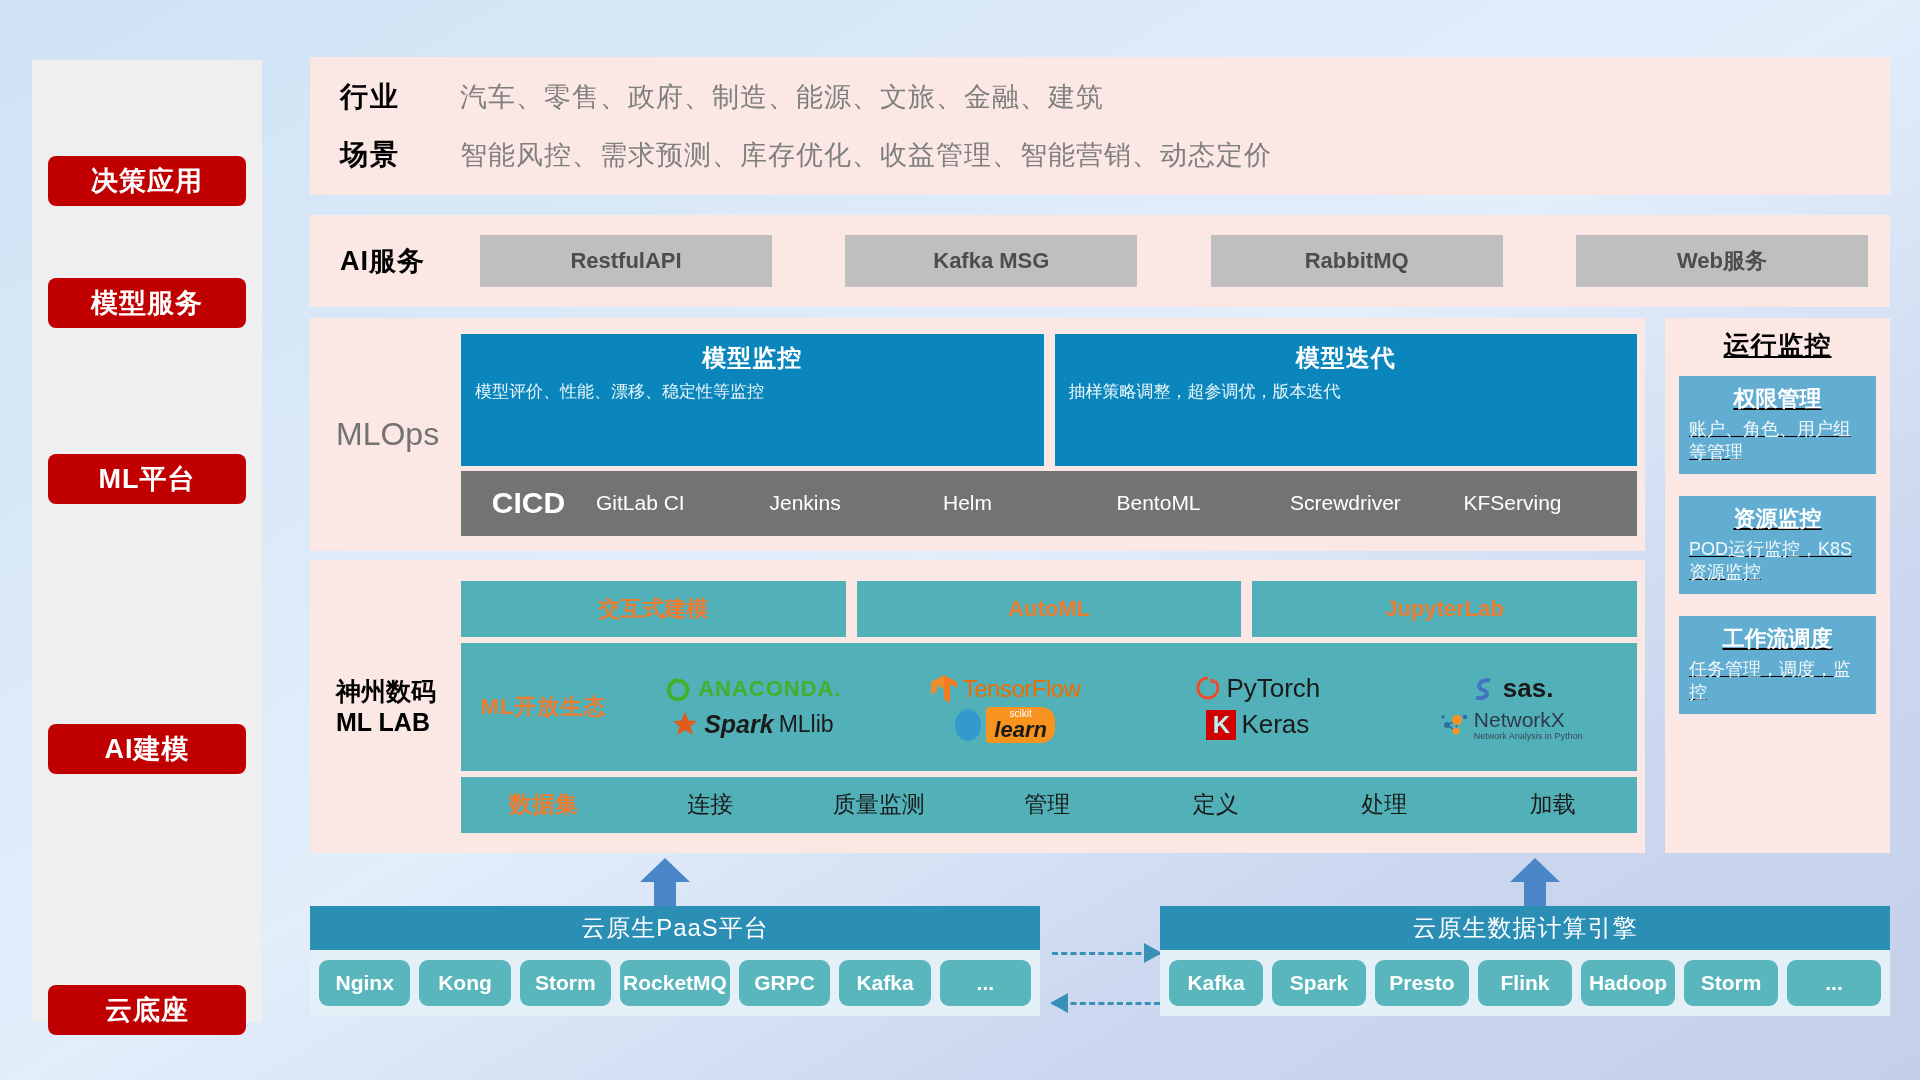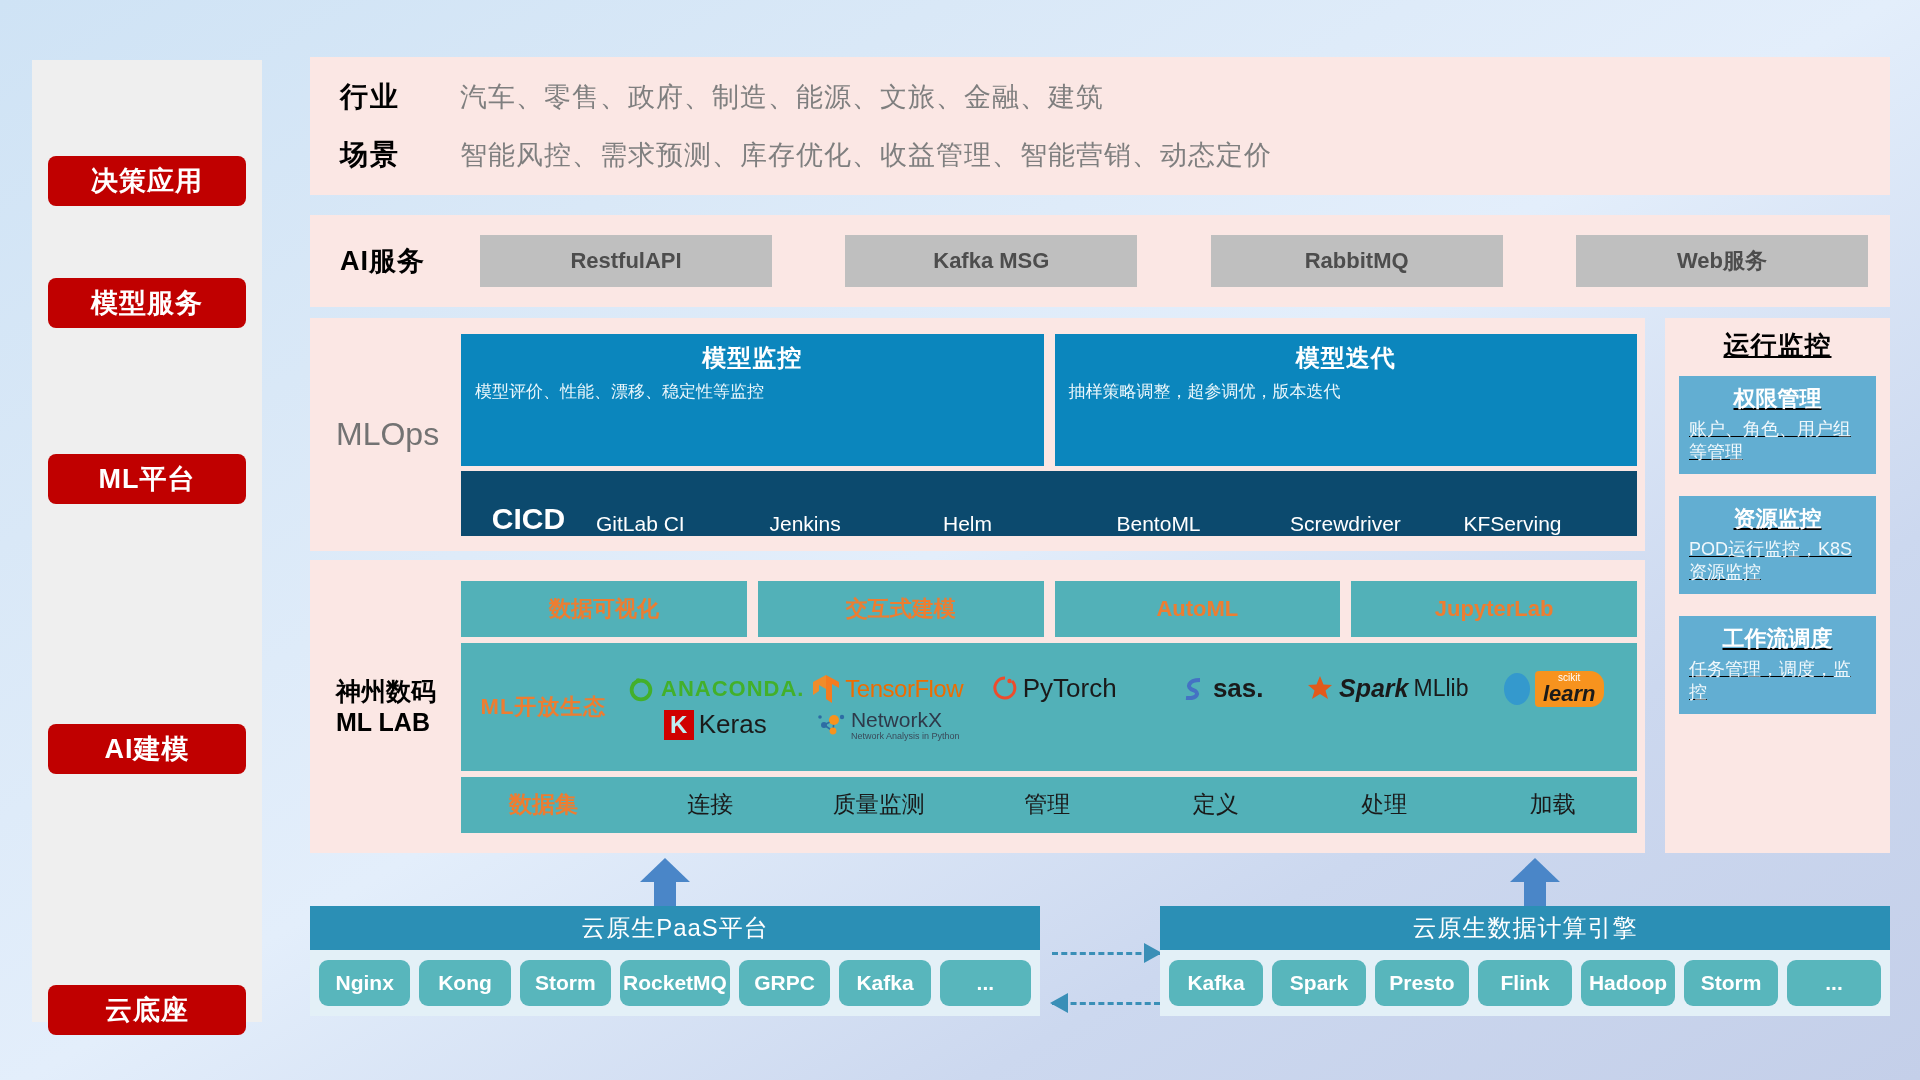--- a/index.html
+++ b/index.html
@@ -71,21 +71,21 @@
   .mlops-card {
     flex: 1; background: #0b86bd; color: #fff; padding: 8px 14px 6px 14px;
     display: flex; flex-direction: column;
   }
   .mlops-card-title {
     font-size: 24px; font-weight: bold; text-align: center; margin-bottom: 7px;
     letter-spacing: 1px;
   }
   .mlops-card-desc { font-size: 17px; line-height: 1.28; color: #eaf6fb; }
   .cicd-bar {
-    background: #0c4a6e; height: 65px; display: flex; align-items: flex-end;
+    background: #737373; height: 65px; display: flex; align-items: center;
     color: #fff; overflow: hidden;
   }
   .cicd-title { width: 135px; font-size: 30px; font-weight: bold; text-align: center; }
   .cicd-items { flex: 1; display: flex; }
   .cicd-item {
     flex: 1; font-size: 21px; line-height: 1.05; padding-right: 6px;
     word-break: break-all;
   }
 
   #panel-lab {
@@ -102,21 +102,21 @@
     flex: 1; background: #52b1b8; display: flex; align-items: center;
     justify-content: center; font-size: 22px; font-weight: bold; color: #ed7d31;
   }
   .eco-band {
     background: #52b1b8; height: 128px; display: flex; align-items: center;
   }
   .eco-title {
     width: 165px; font-size: 22px; font-weight: bold; color: #ed7d31;
     text-align: center; letter-spacing: 1px;
   }
-  .eco-logos { flex: 1; display: grid; grid-template-columns: repeat(6, 1fr);
+  .eco-logos { flex: 1; display: grid; grid-template-columns: repeat(4, 1fr);
                grid-template-rows: 1fr 1fr; align-items: center; justify-items: center; }
   .ds-band {
     background: #52b1b8; height: 56px; display: flex; align-items: center;
   }
   .ds-title { width: 165px; text-align: center; font-size: 23px; font-weight: bold; color: #ed7d31; }
   .ds-items { flex: 1; display: flex; }
   .ds-item { flex: 1; text-align: center; font-size: 23px; color: #1a1a1a; }
 
   
   #panel-monitor {
@@ -266,21 +266,20 @@
 </div>
 
 <div id="panel-lab" class="pink">
   <div class="lab-key">
     <div>神州数码</div>
     <div>ML LAB</div>
   </div>
   <div class="lab-right">
 
     <div class="lab-tools">
-      <div class="lab-tool">数据可视化</div>
       <div class="lab-tool">交互式建模</div>
       <div class="lab-tool">AutoML</div>
       <div class="lab-tool">JupyterLab</div>
     </div>
 
     <div class="eco-band">
       <div class="eco-title">ML开放生态</div>
       <div class="eco-logos">
 
         <div class="logo">

